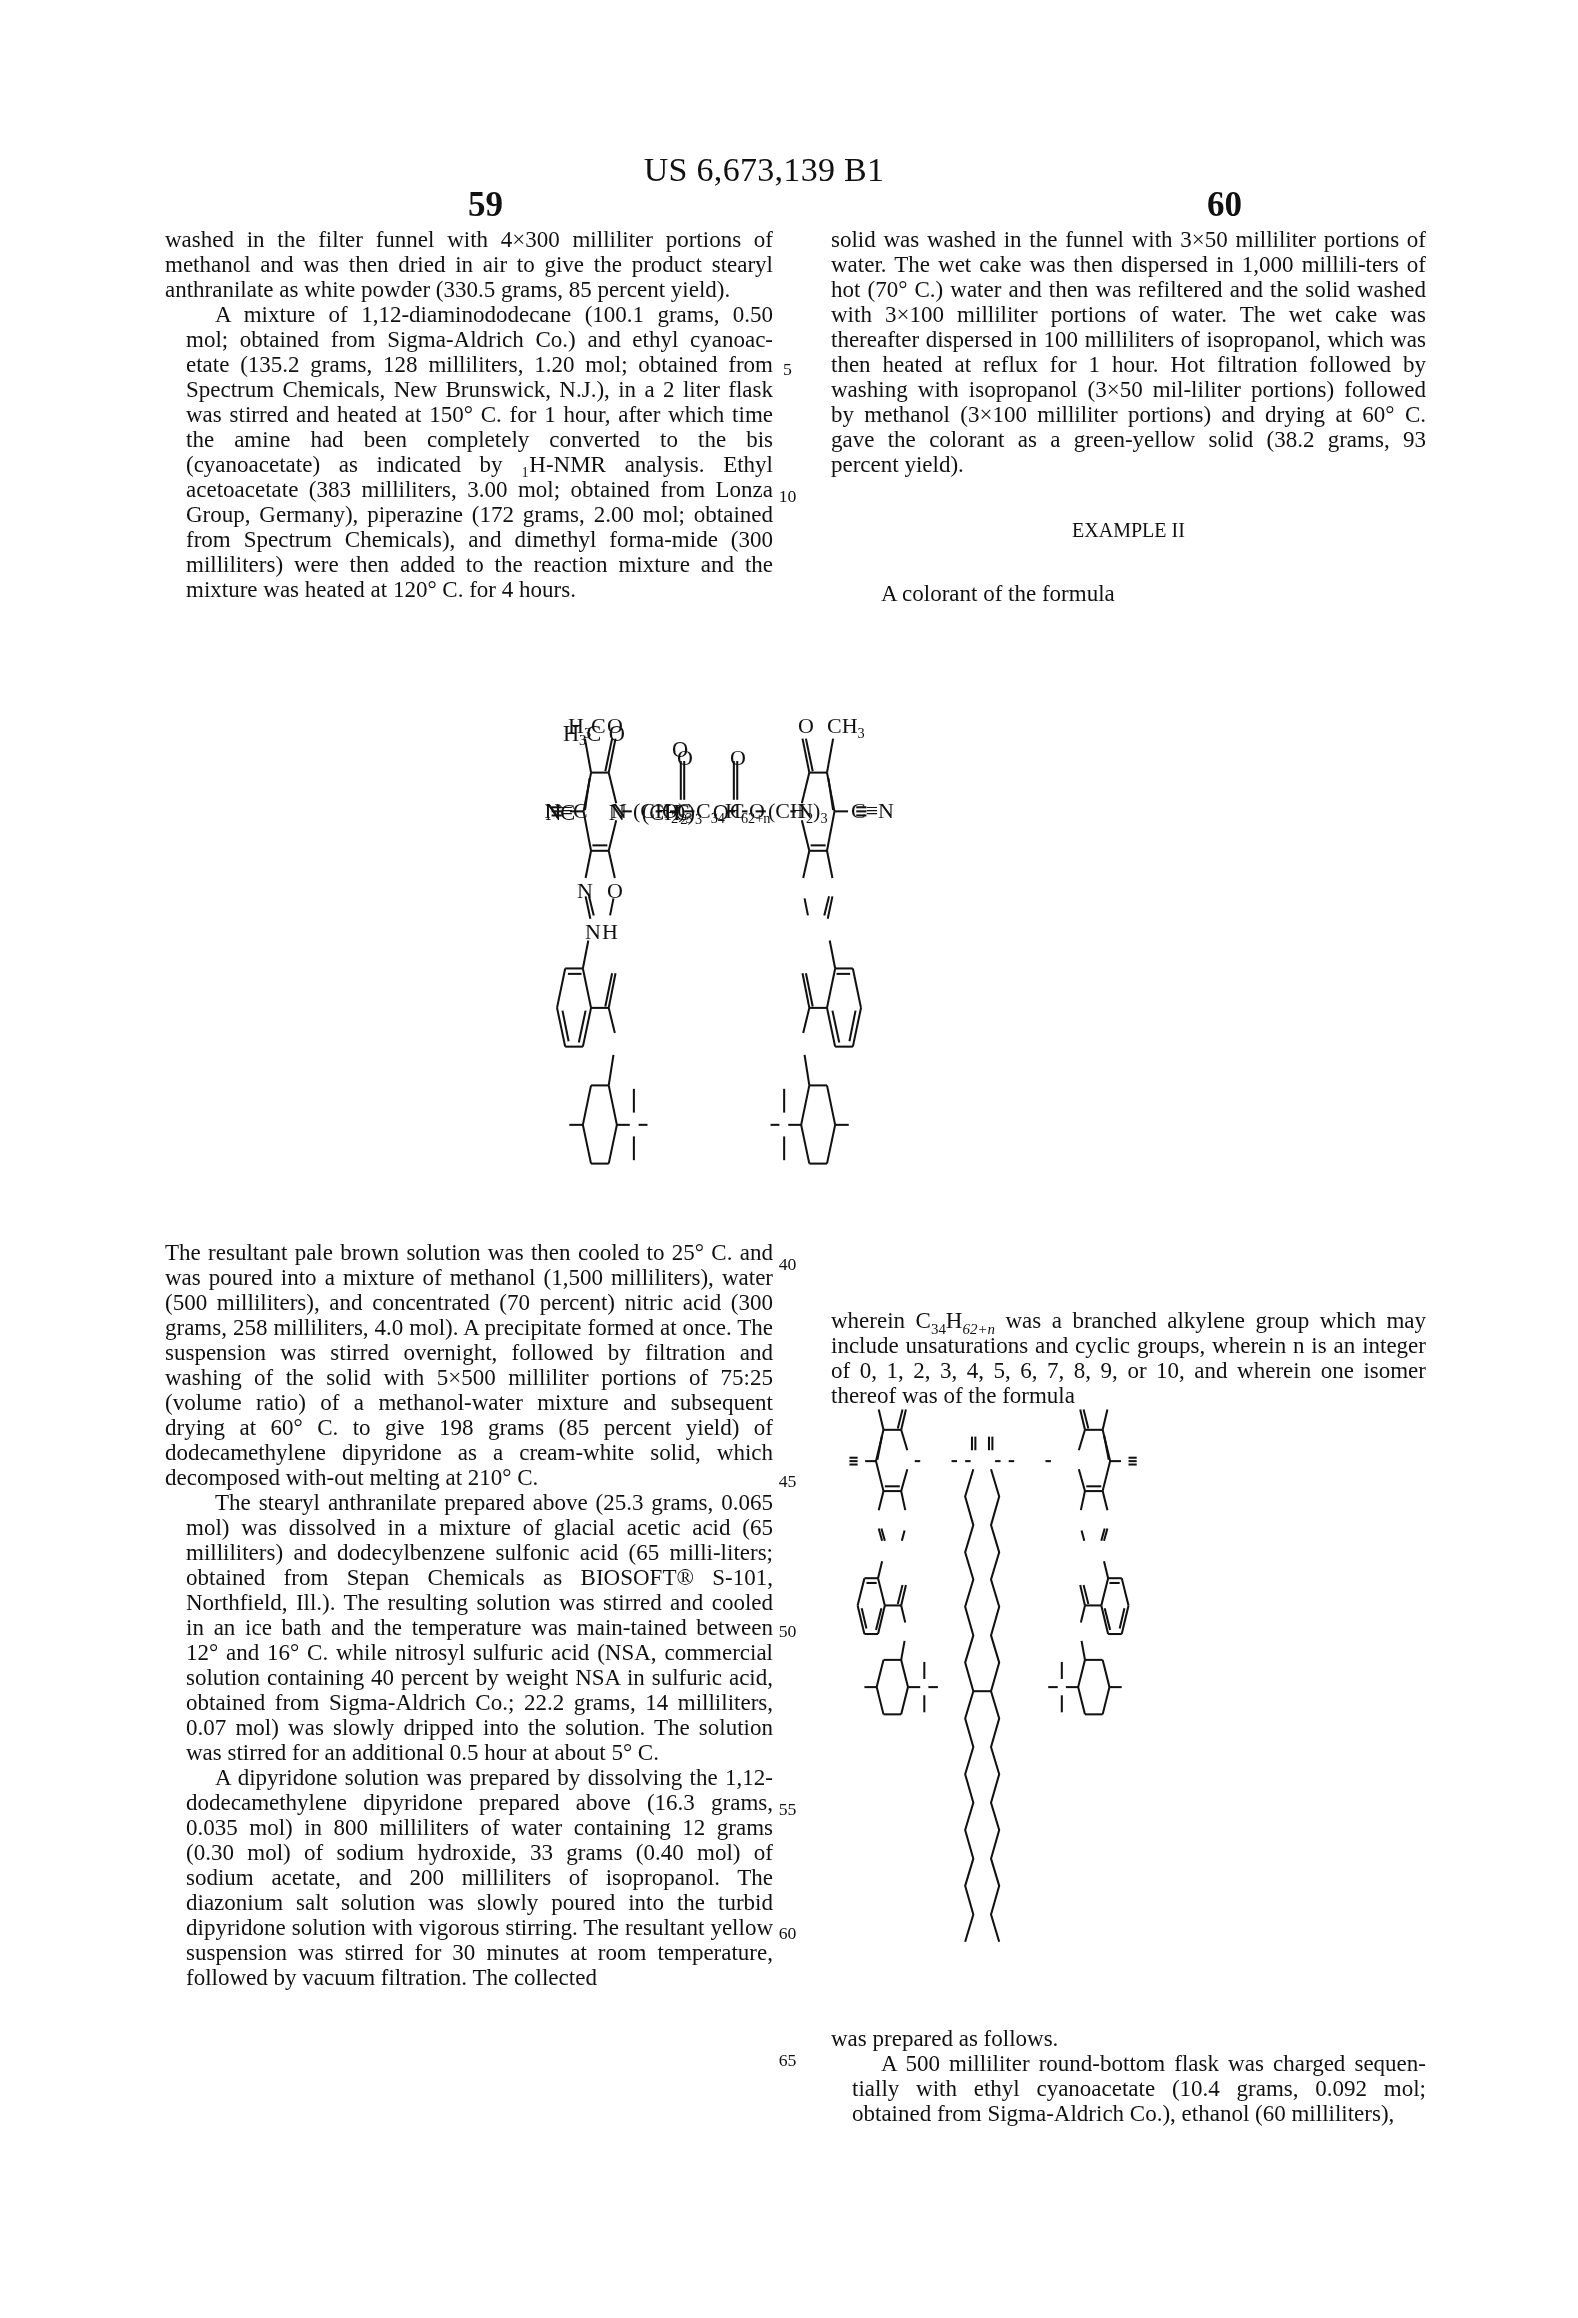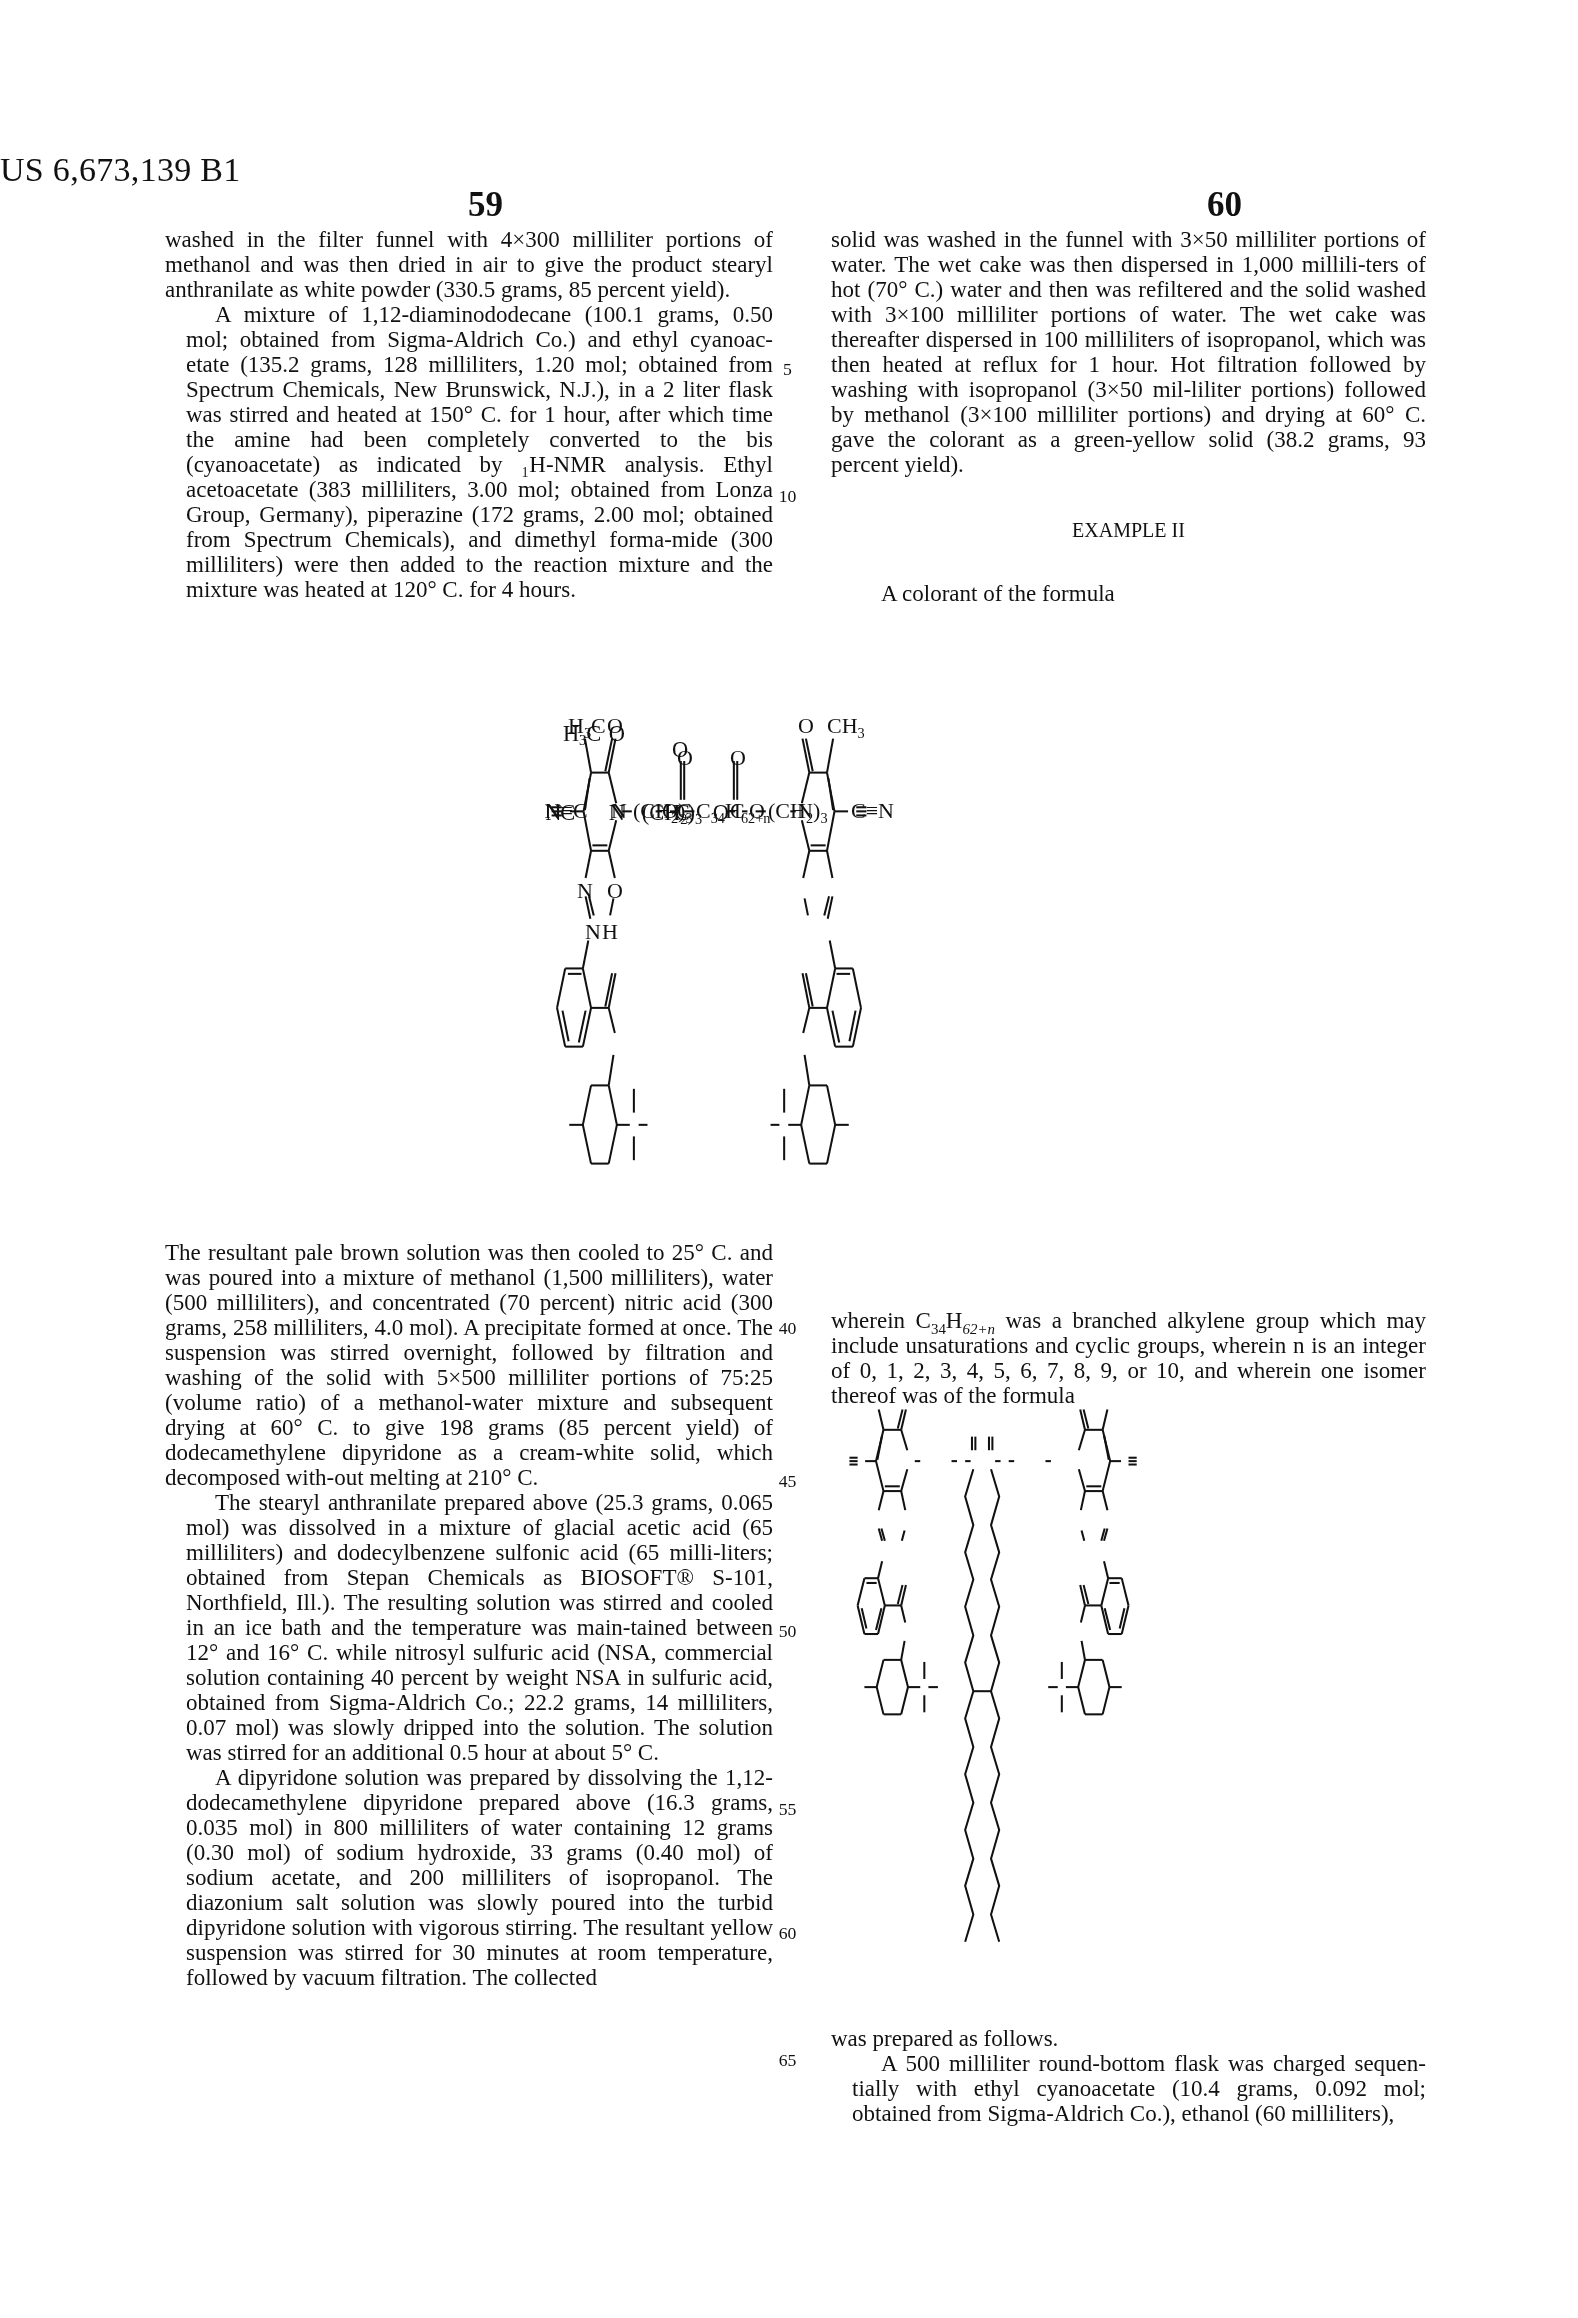--- a/index.html
+++ b/index.html
@@ -1,21 +1,21 @@
 <!DOCTYPE html>
 <html style="font-size:11px"><head>
 <meta charset="utf-8">
 <style>
   html, body { margin: 0; padding: 0; background: #ffffff; }
   body {
     width: 1578px; height: 2319px; position: relative; overflow: hidden;
     font-family: "Liberation Serif", "DejaVu Serif", serif; color: #111;
   }
   .abs { position: absolute; }
-  .patent-no { top: 151px; left: 0; width: 1528px; text-align: left; font-size: 34px; letter-spacing: 0.3px; }
+  .patent-no { top: 151px; left: 0; width: 1528px; text-align: center; font-size: 34px; letter-spacing: 0.3px; }
   .col-no { top: 185px; font-size: 35px; font-weight: bold; width: 136px; text-align: right; }
   .col {
     position: absolute; font-size: 23px; line-height: 25px; text-align: justify;
     hyphens: manual;
   }
   .col p { margin: 0; }
   .col p.indent { text-indent: 29px; margin-left: 21px; }
   .left-top { left: 165px; top: 227px; width: 608px; }
   .right-top { left: 831px; top: 227px; width: 595px; }
   .left-bottom { left: 165px; top: 1240px; width: 608px; }
@@ -39,21 +39,21 @@
 </div>
 
 <div class="col right-top">
   <p>solid was washed in the funnel with 3×50 milliliter portions of water. The wet cake was then dispersed in 1,000 millili-ters of hot (70° C.) water and then was refiltered and the solid washed with 3×100 milliliter portions of water. The wet cake was thereafter dispersed in 100 milliliters of isopropanol, which was then heated at reflux for 1 hour. Hot filtration followed by washing with isopropanol (3×50 mil-liliter portions) followed by methanol (3×100 milliliter portions) and drying at 60° C. gave the colorant as a green-yellow solid (38.2 grams, 93 percent yield).</p>
   <p class="heading" style="margin-top:41px;">EXAMPLE II</p>
   <p class="indent" style="margin-top:38px;">A colorant of the formula</p>
 </div>
 
 <div class="linenum" style="left:767px; top:359px;">5</div>
 <div class="linenum" style="left:767px; top:486px;">10</div>
-<div class="linenum" style="left:767px; top:1318px;">40</div>
+<div class="linenum" style="left:767px; top:1254px;">40</div>
 <div class="linenum" style="left:767px; top:1471px;">45</div>
 <div class="linenum" style="left:767px; top:1621px;">50</div>
 <div class="linenum" style="left:767px; top:1772px;margin-top:27px;">55</div>
 <div class="linenum" style="left:767px; top:1923px;">60</div>
 <div class="linenum" style="left:767px; top:2050px;">65</div>
 
 <svg class="abs" style="left:531px; top:708px;" width="966" height="476" viewBox="0 0 1420 700">
   <g stroke="#111" stroke-width="3" fill="none">
 
     <line x1="88" y1="95" x2="114" y2="95"></line>

